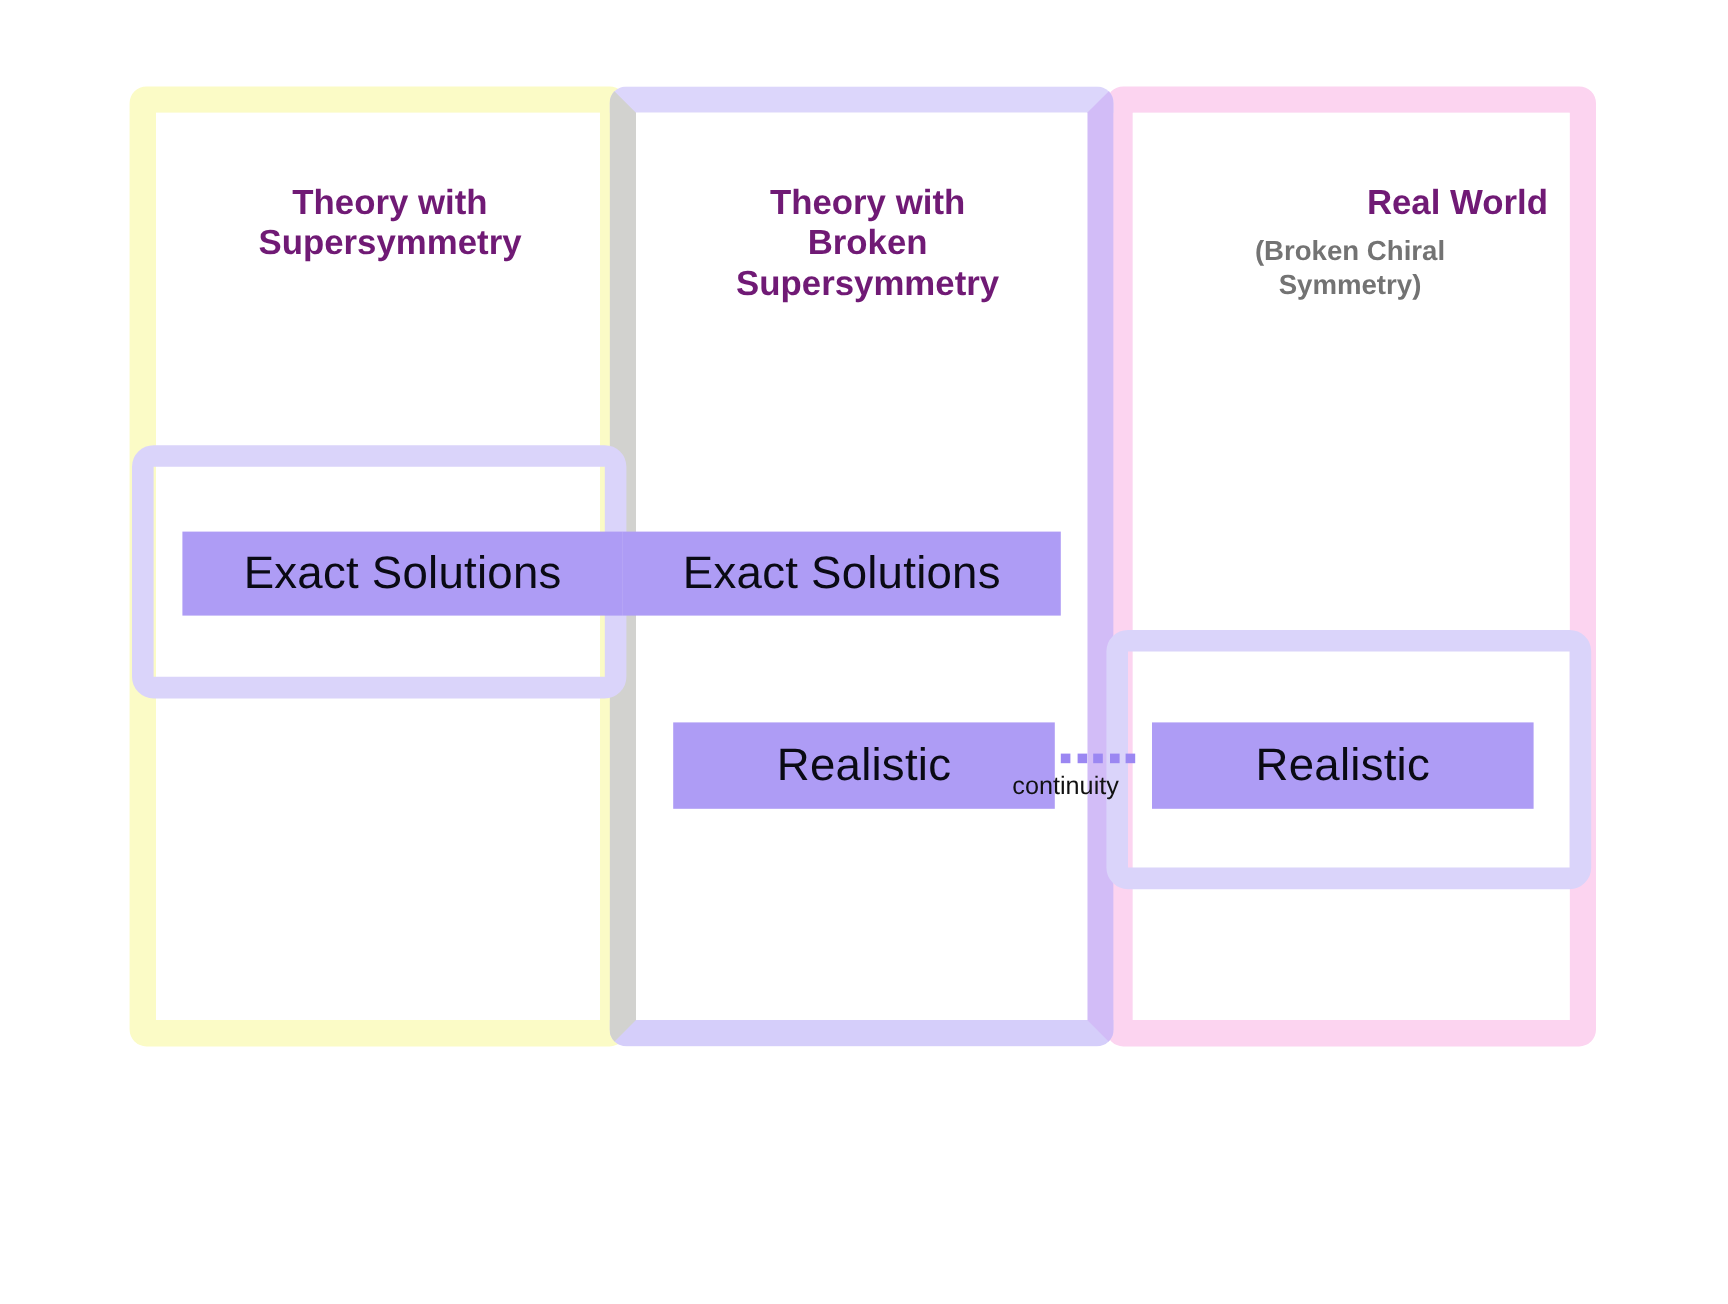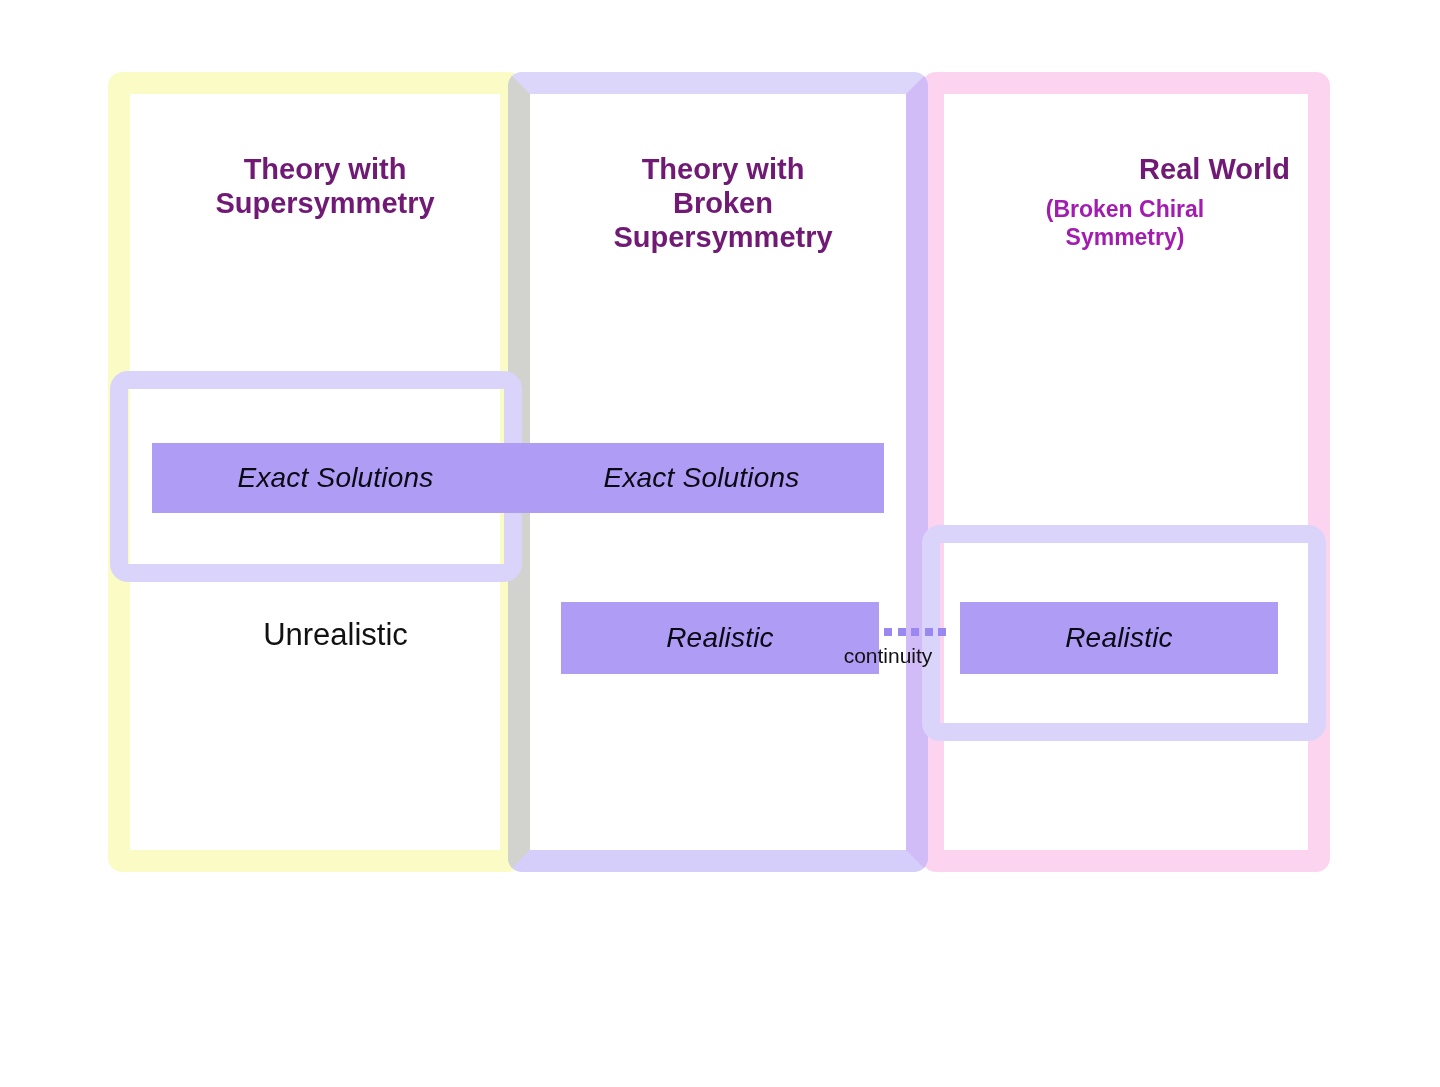--- a/index.html
+++ b/index.html
@@ -124,36 +124,35 @@
     position: absolute;
     left: 960px;
     top: 196px;
     width: 330px;
     z-index: 8;
     text-align: center;
     font-weight: bold;
     font-size: 23px;
     line-height: 1.2;
     white-space: pre-line;
-    color: #a21caf;
+    color: #737373;
   }
 
   
   .hl-bar {
     position: absolute;
     background: #AE9CF5;
     z-index: 7;
     display: flex;
     align-items: center;
     justify-content: center;
     color: #0a0a14;
-    font-size: 28px;
+    font-size: 38px;
     font-weight: normal;
     letter-spacing: 0.2px;
-    font-style: italic;
   }
 
   #bar-exact-left {
     left: 152px;
     top: 443px;
     width: 367px;
     height: 70px;
   }
   #bar-exact-right {
     left: 519px;
@@ -258,21 +257,20 @@
 
   <div class="col-title" id="title-real">Real World</div>
 
   <div id="subtitle-real">(Broken Chiral
 Symmetry)</div>
 
   <div class="hl-bar" id="bar-exact-left">Exact Solutions</div>
 
   <div class="hl-bar" id="bar-exact-right">Exact Solutions</div>
 
-  <div class="plain-cell" id="text-unrealistic">Unrealistic</div>
 
   <div class="hl-bar" id="bar-realistic-mid">Realistic</div>
 
   <div class="hl-bar" id="bar-realistic-right">Realistic</div>
 
   <div id="continuity-dots">
     <span></span>
     <span></span>
     <span></span>
     <span></span>

